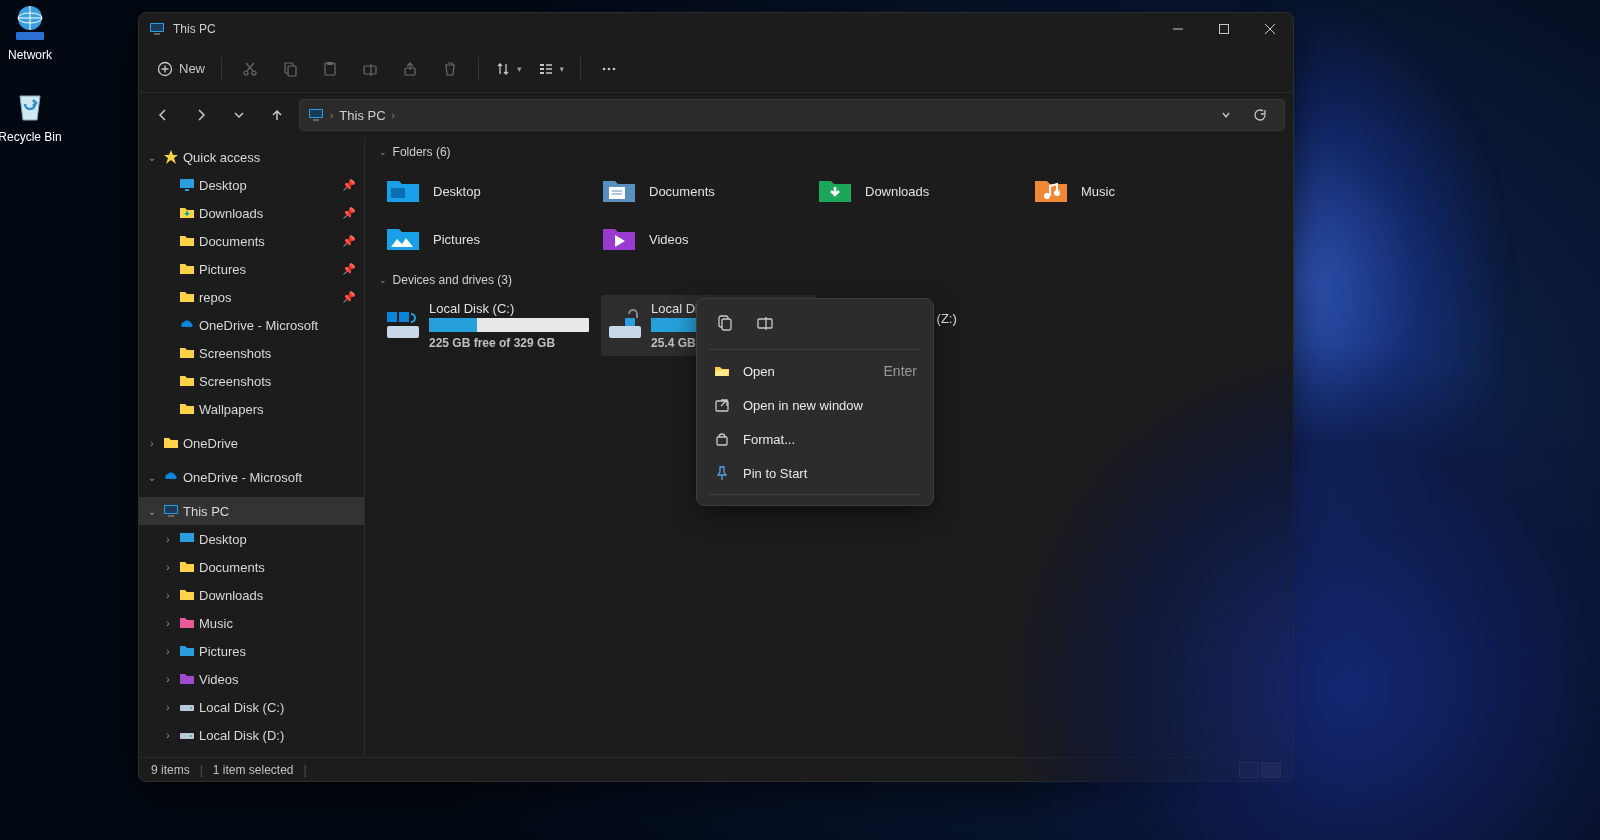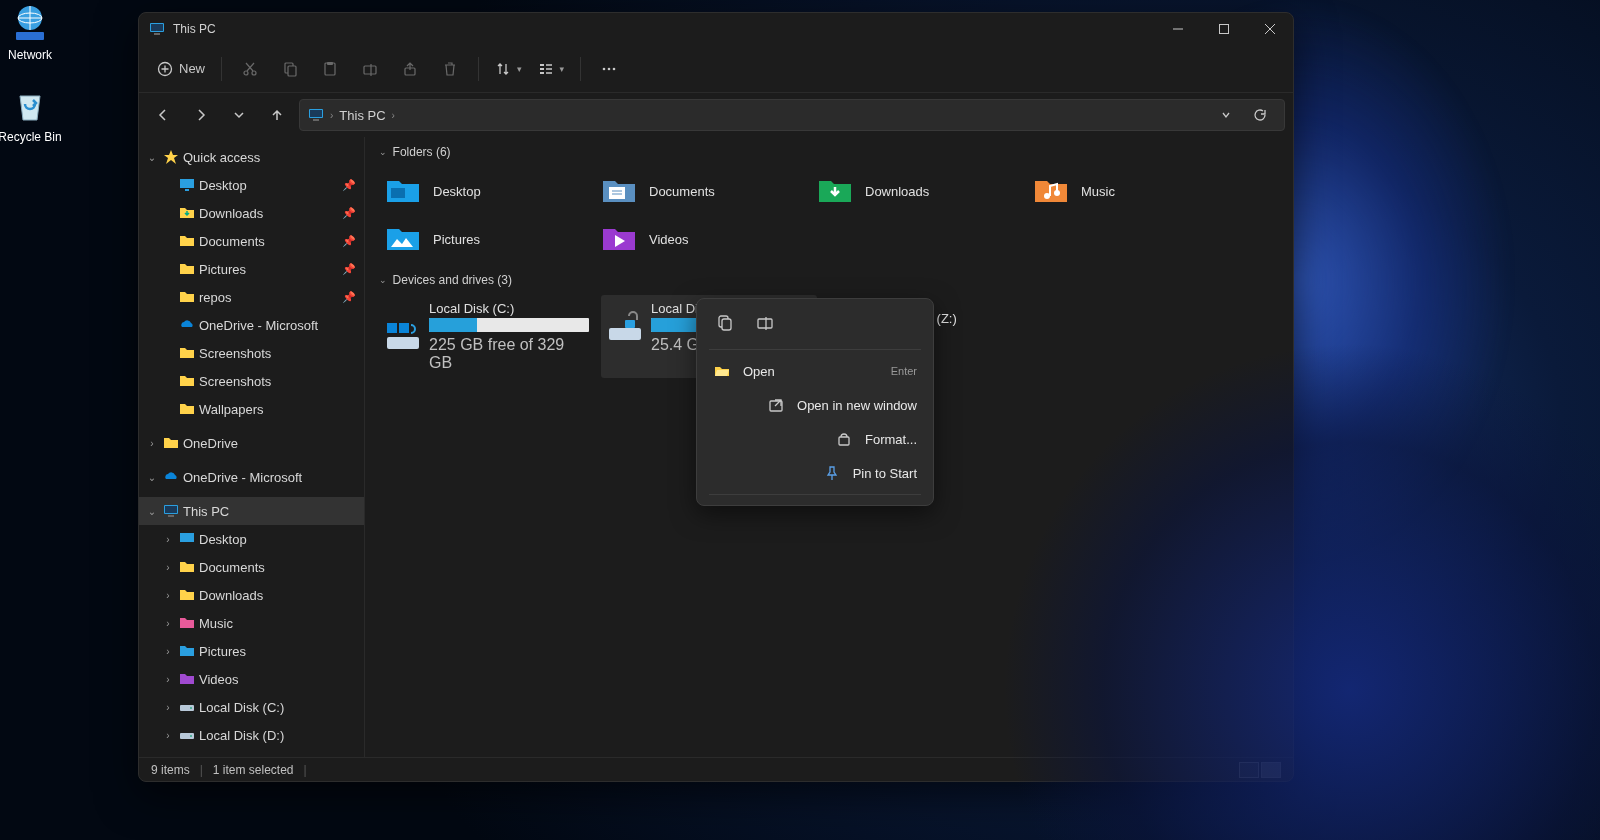--- a/index.html
+++ b/index.html
@@ -54,32 +54,32 @@
 
 .drives { display:flex; gap:6px; }
 .drive { width:216px; padding:6px; border-radius:3px; }
 .drive.sel { background:#2d2d2d; }
 .drive .drow { display:flex; align-items:center; gap:8px; }
 .drive .dico { width:36px; height:36px; flex-shrink:0; }
 .drive .dinfo { flex:1; }
 .drive .dname { font-size:13px; color:#e0e0e0; margin-bottom:2px; }
 .drive .bar { height:14px; background:#e8e8e8; border-radius:1px; overflow:hidden; margin-bottom:4px; }
 .drive .fill { height:100%; background:#26a0da; }
-.drive .free { font-size:16px; color:#c0c0c0; }
+.drive .free { font-size:12px; color:#c0c0c0;font-weight:bold; }
 
 .status { height:24px; border-top:1px solid #2a2a2a; display:flex; align-items:center; padding:0 12px; color:#c0c0c0; font-size:12px; gap:10px; }
 .status .ssep { color:#555; }
 .status .vbtns { margin-left:auto; display:flex; gap:2px; }
 .status .vbtn { width:20px; height:16px; border:1px solid #555; background:#2a2a2a; }
 
 .ctx { position:absolute; left:696px; top:298px; width:238px; background:#2c2c2c; border:1px solid #3d3d3d; border-radius:8px; padding:6px; box-shadow:0 8px 24px rgba(0,0,0,0.5); z-index:50; }
-.ctx .crow { height:34px; display:flex; align-items:center; padding:0 10px; border-radius:4px; color:#e8e8e8; font-size:13px; gap:12px;justify-content:flex-end; }
+.ctx .crow { height:34px; display:flex; align-items:center; padding:0 10px; border-radius:4px; color:#e8e8e8; font-size:13px; gap:12px; }
 .ctx .crow:hover, .ctx .crow.hov { background:#3a3a3a; }
 .ctx .cico { width:18px; height:18px; flex-shrink:0; display:flex; align-items:center; justify-content:center; }
-.ctx .csh { margin-left:auto; color:#999; font-size:11px; }
+.ctx .csh { margin-left:auto; color:#999; font-size:14px; }
 .ctx .csep { height:1px; background:#3d3d3d; margin:4px 6px; }
 .ctx .ctop { display:flex; gap:8px; padding:2px 6px 6px; }
 .ctx .ctbtn { width:32px; height:32px; border-radius:4px; display:flex; align-items:center; justify-content:center; }
 
 svg { display:block; }
 </style>
 </head>
 <body>
 
 <div class="desktop-icon di-net">

